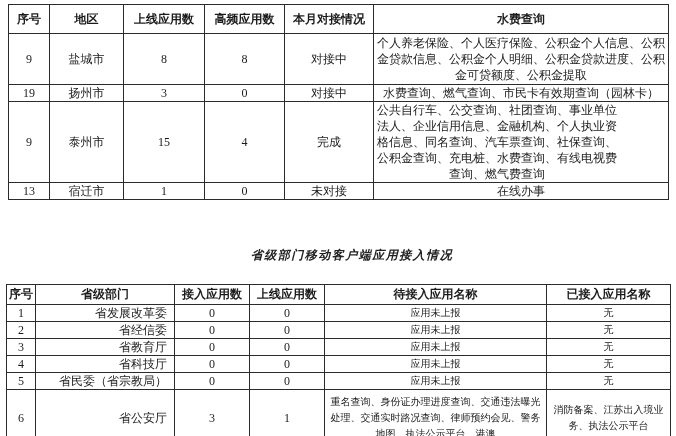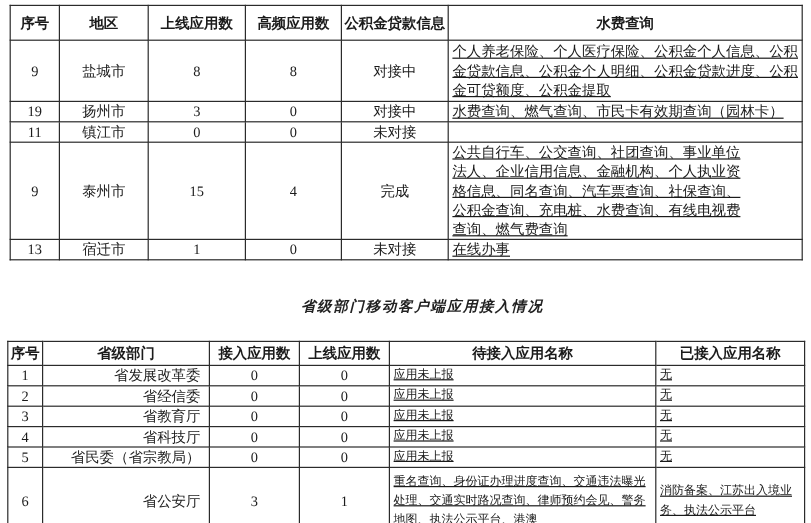--- a/index.html
+++ b/index.html
@@ -28,21 +28,21 @@
   }
   td {
     font-size:12px;
     line-height:16px;
     text-align:center;
     vertical-align:middle;
     padding:0 2px;
   }
   #table1 { left:8px; top:4px; width:660px; }
   #table2 { left:6px; top:284px; width:664px; }
-  td.txt  { text-align:left; padding:0 3px;text-decoration:underline; }
+  td.txt  { text-align:center; padding:0 3px; }
   td.dept { text-align:right; padding:0 7px; }
   #table2 td.txt { font-size:10px; }
   .w240 { max-width:240px; }
   .doc-title {
     position:absolute;
     top:247px; left:0;
     width:676px;
     text-align:center;
     font-family:"Liberation Serif","DejaVu Serif",serif;
     font-style:italic;
@@ -64,48 +64,40 @@
     <col style="width:80px">
       <col style="width:89px">
       <col style="width:295px">
   </colgroup>
   <thead>
     <tr style="height:29px">
       <th>序号</th>
       <th>地区</th>
       <th>上线应用数</th>
       <th>高频应用数</th>
-      <th>公积金贷款信息</th>
+      <th>本月对接情况</th>
       <th>水费查询</th>
     </tr>
   </thead>
   <tbody>
     <tr style="height:51px">
       <td>9</td>
       <td>盐城市</td>
       <td>8</td>
       <td>8</td>
       <td>对接中</td>
       <td class="txt">个人养老保险、个人医疗保险、公积金个人信息、公积金贷款信息、公积金个人明细、公积金贷款进度、公积金可贷额度、公积金提取</td>
     </tr>
     <tr style="height:16px">
       <td>19</td>
       <td>扬州市</td>
       <td>3</td>
       <td>0</td>
       <td>对接中</td>
       <td class="txt">水费查询、燃气查询、市民卡有效期查询（园林卡）</td>
-    </tr>
-    <tr style="height:16px">
-      <td>11</td>
-      <td>镇江市</td>
-      <td>0</td>
-      <td>0</td>
-      <td>未对接</td>
-      <td class="txt"></td>
     </tr>
     <tr style="height:81px">
       <td>9</td>
       <td>泰州市</td>
       <td>15</td>
       <td>4</td>
       <td>完成</td>
       <td class="txt">
         <div class="w240">公共自行车、公交查询、社团查询、事业单位法人、企业信用信息、金融机构、个人执业资格信息、同名查询、汽车票查询、社保查询、公积金查询、充电桩、水费查询、有线电视费查询、燃气费查询</div>
       </td>

